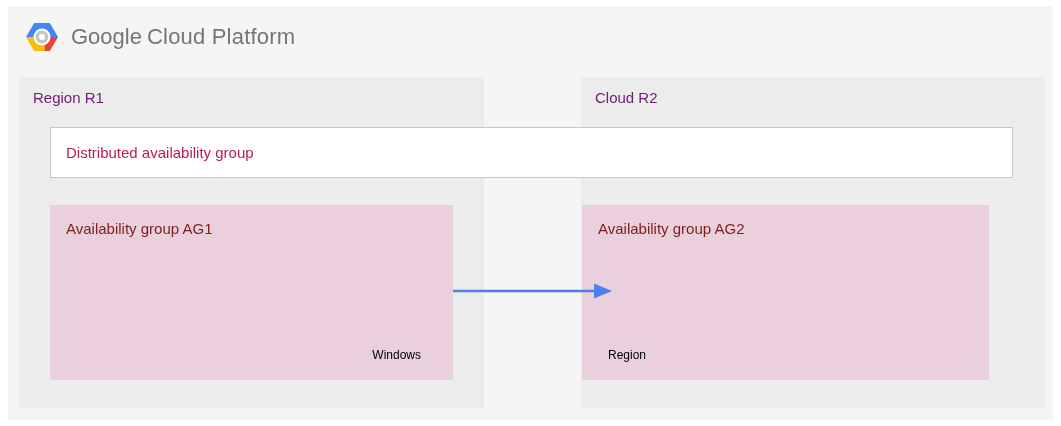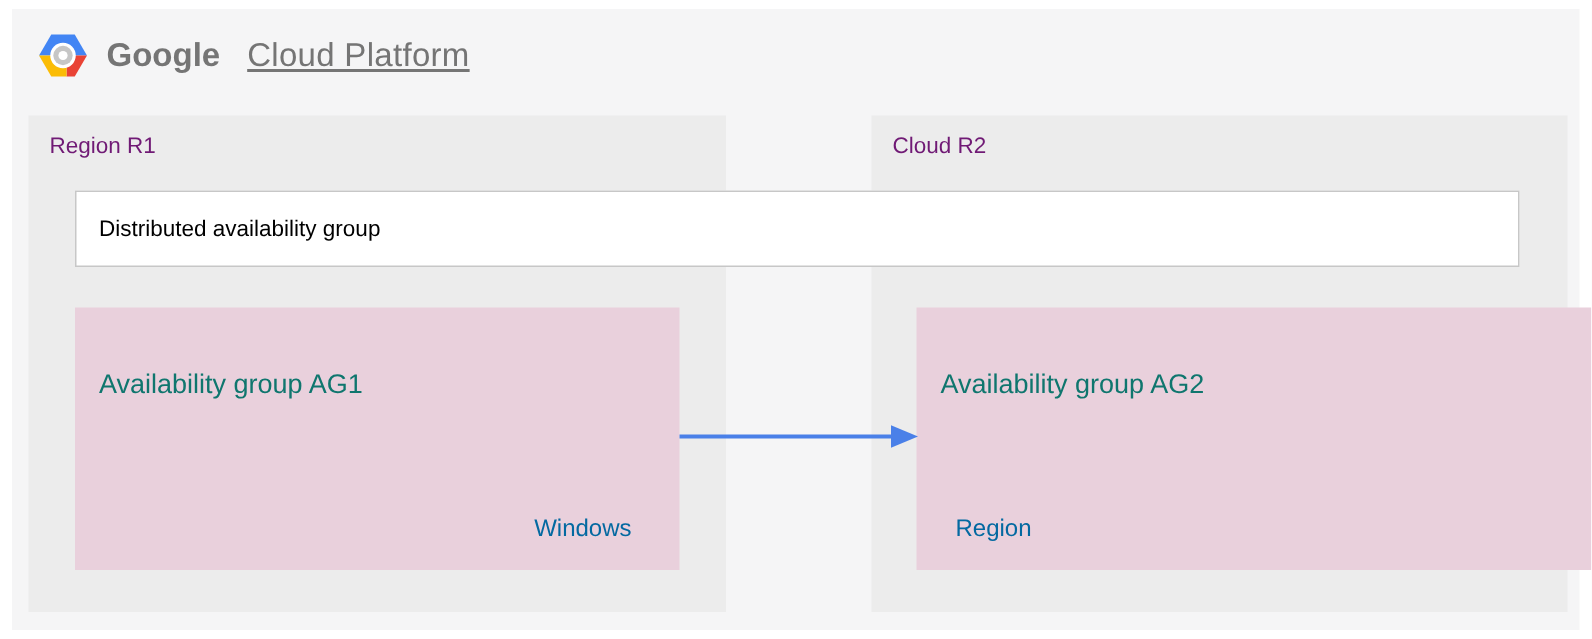--- a/index.html
+++ b/index.html
@@ -34,22 +34,22 @@
     width: 34px; height: 34px;
     display: block;
   }
   .brand {
     margin-left: 12px;
     font-size: 22px;
     color: #757575;
     letter-spacing: 0.2px;
     white-space: nowrap;
   }
-  .brand .g-word { font-weight: 700; letter-spacing: 0; }
-  .brand .g-rest { font-weight: 400; margin-left: 18px; text-decoration: underline; }
+  .brand .g-word { font-weight: 400; letter-spacing: 0; }
+  .brand .g-rest { font-weight: 400; margin-left: 5px; }
   
   .region {
     position: absolute;
     top: 77px;
     height: 331px;
     background: #ececec;
   }
   .region-r1 { left: 19px;  width: 465px; }
   .region-r2 { left: 581px; width: 464px; }
   .region-label {
@@ -65,43 +65,42 @@
     width: 963px; height: 51px;
     background: #ffffff;
     border: 1px solid #c7c7c7;
     box-sizing: border-box;
     display: flex;
     align-items: center;
   }
   .dist-label {
     margin-left: 15px;
     font-size: 15px;
-    color: #000000;
+    color: #be185d;
   }
   
   .ag-box {
     position: absolute;
     top: 205px;
     height: 175px;
     background: #e9d0dc;
   }
   .ag-1 { left: 50px;  width: 403px; }
-  .ag-2 { left: 611px; width: 450px; text-decoration: underline; }
+  .ag-2 { left: 582px; width: 407px; text-decoration: underline; }
   .ag-label {
     position: absolute;
     left: 16px; top: 15px;
-    font-size: 18px;
-    color: #0f766e;
-    margin-top: 26px;
+    font-size: 15px;
+    color: #7f1d1d;
   }
   .os-label {
     position: absolute;
     bottom: 18px;
-    font-size: 16px;
-    color: #0369a1;
+    font-size: 12px;
+    color: #000000;
   }
   .os-windows { right: 32px; }
   .os-linux   { left: 26px; }
   
   .arrow-svg {
     position: absolute;
     left: 450px; top: 280px;
     width: 165px; height: 22px;
   }
 </style>

